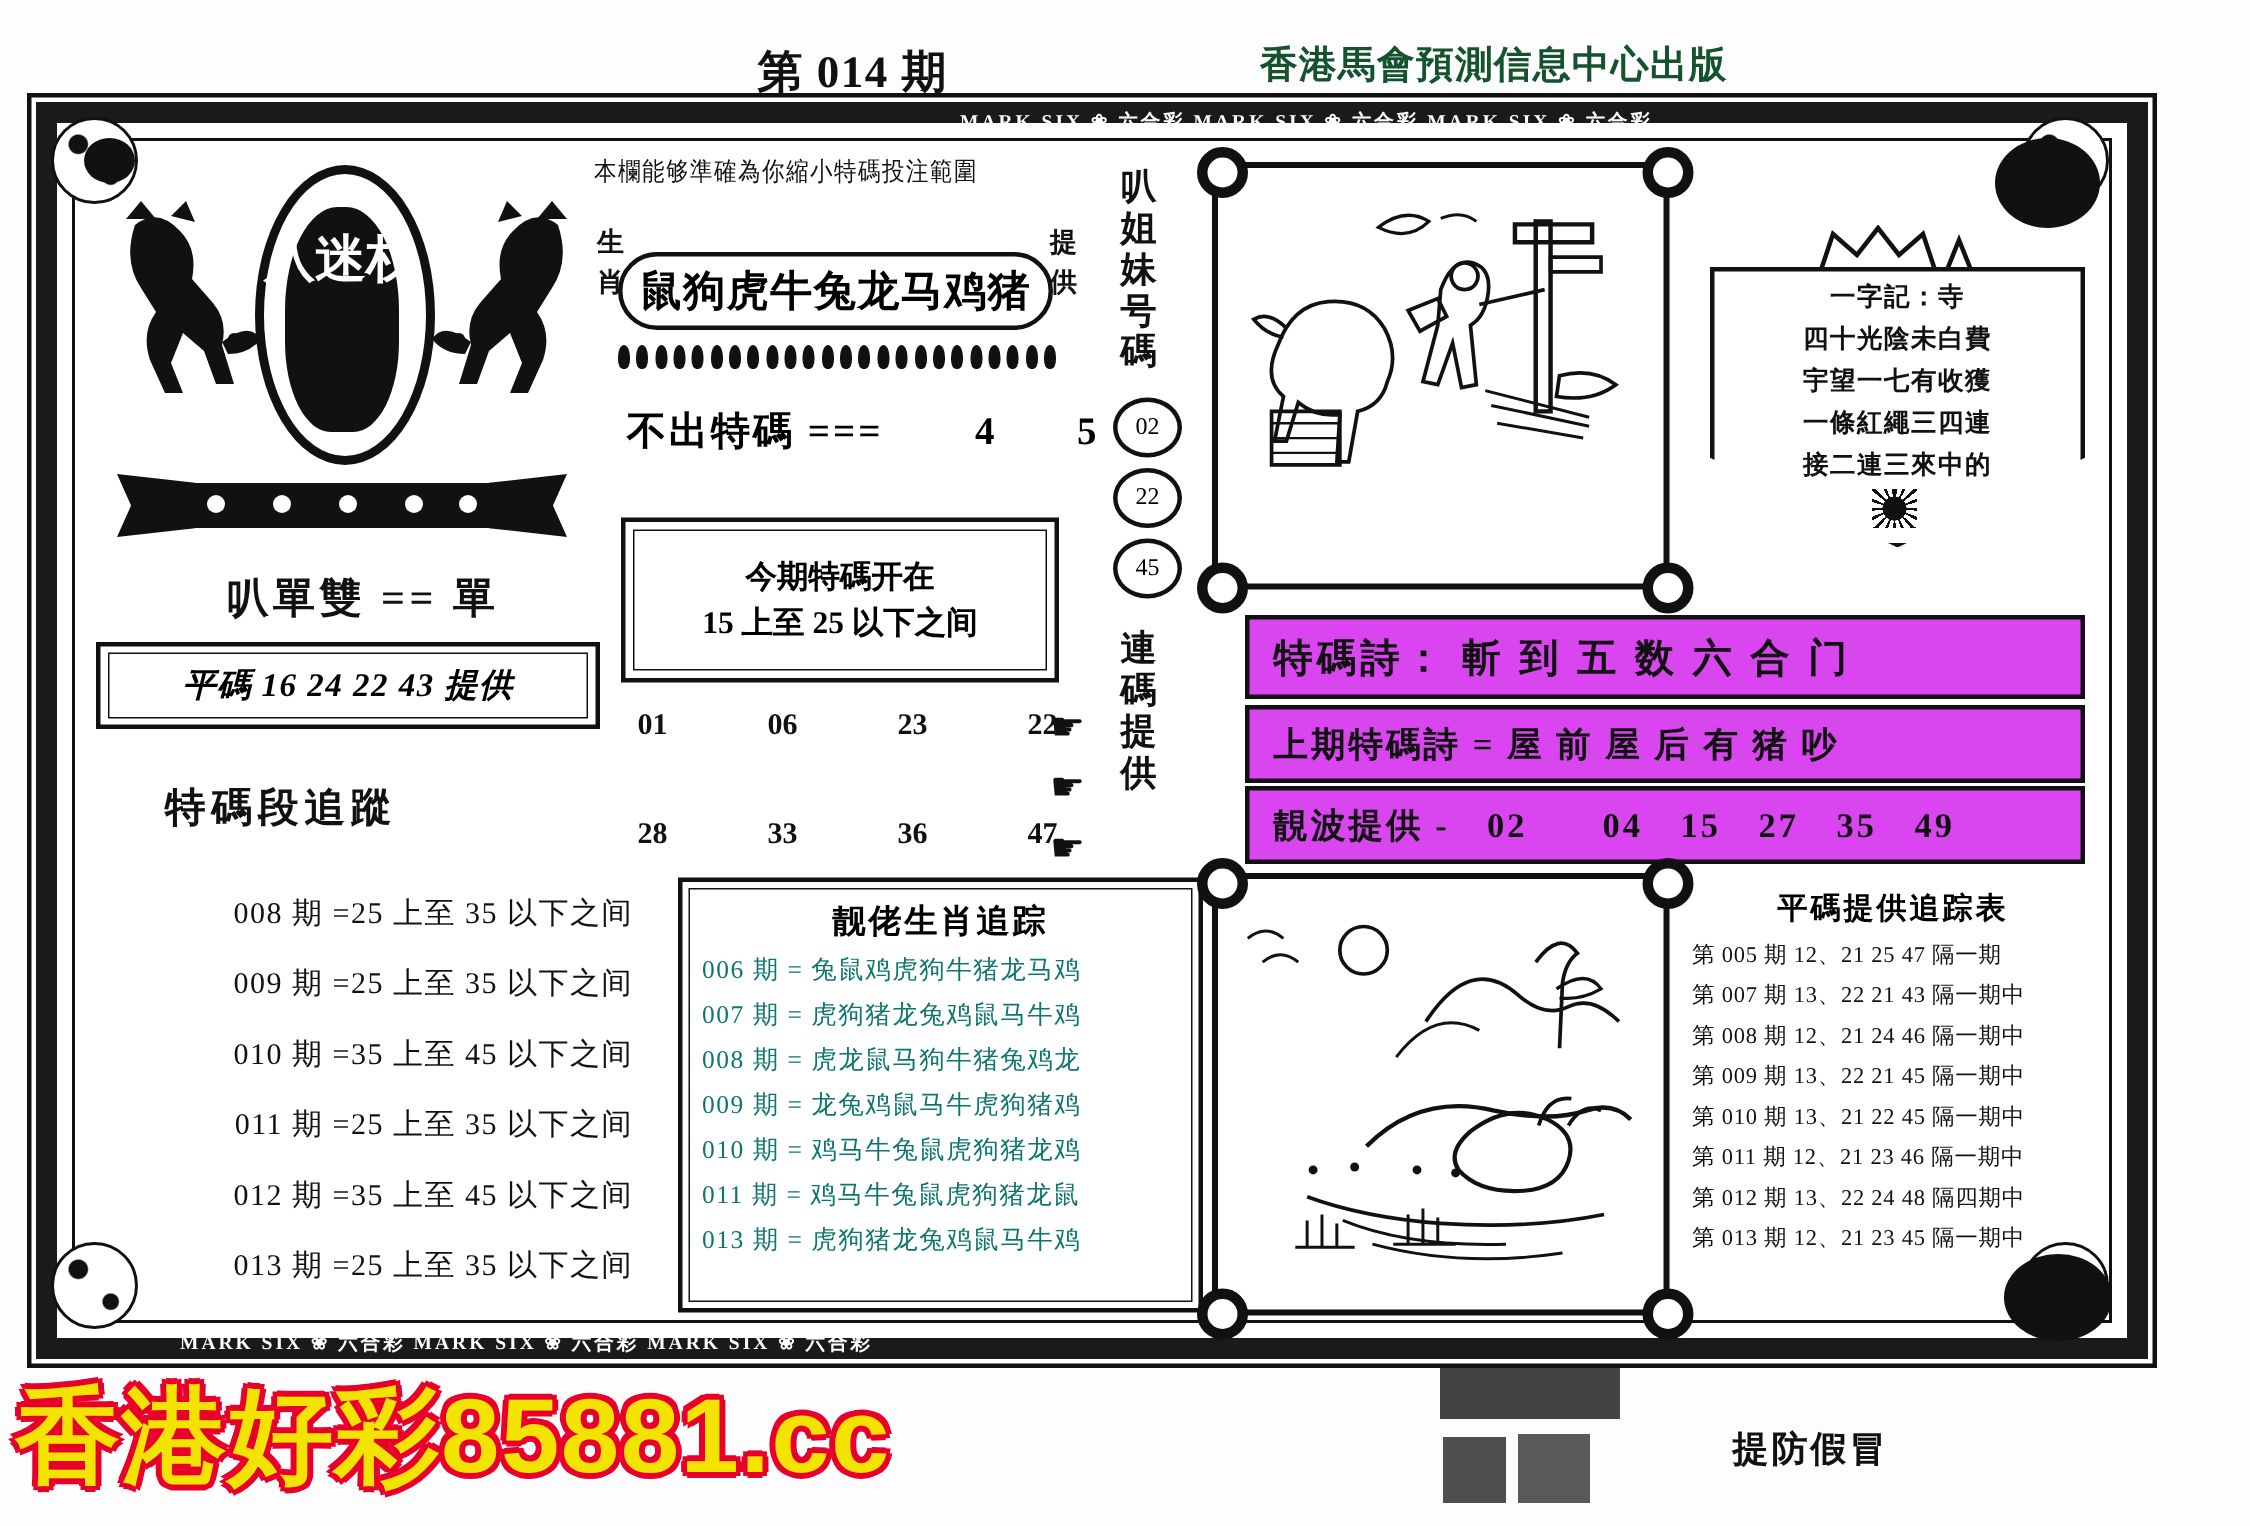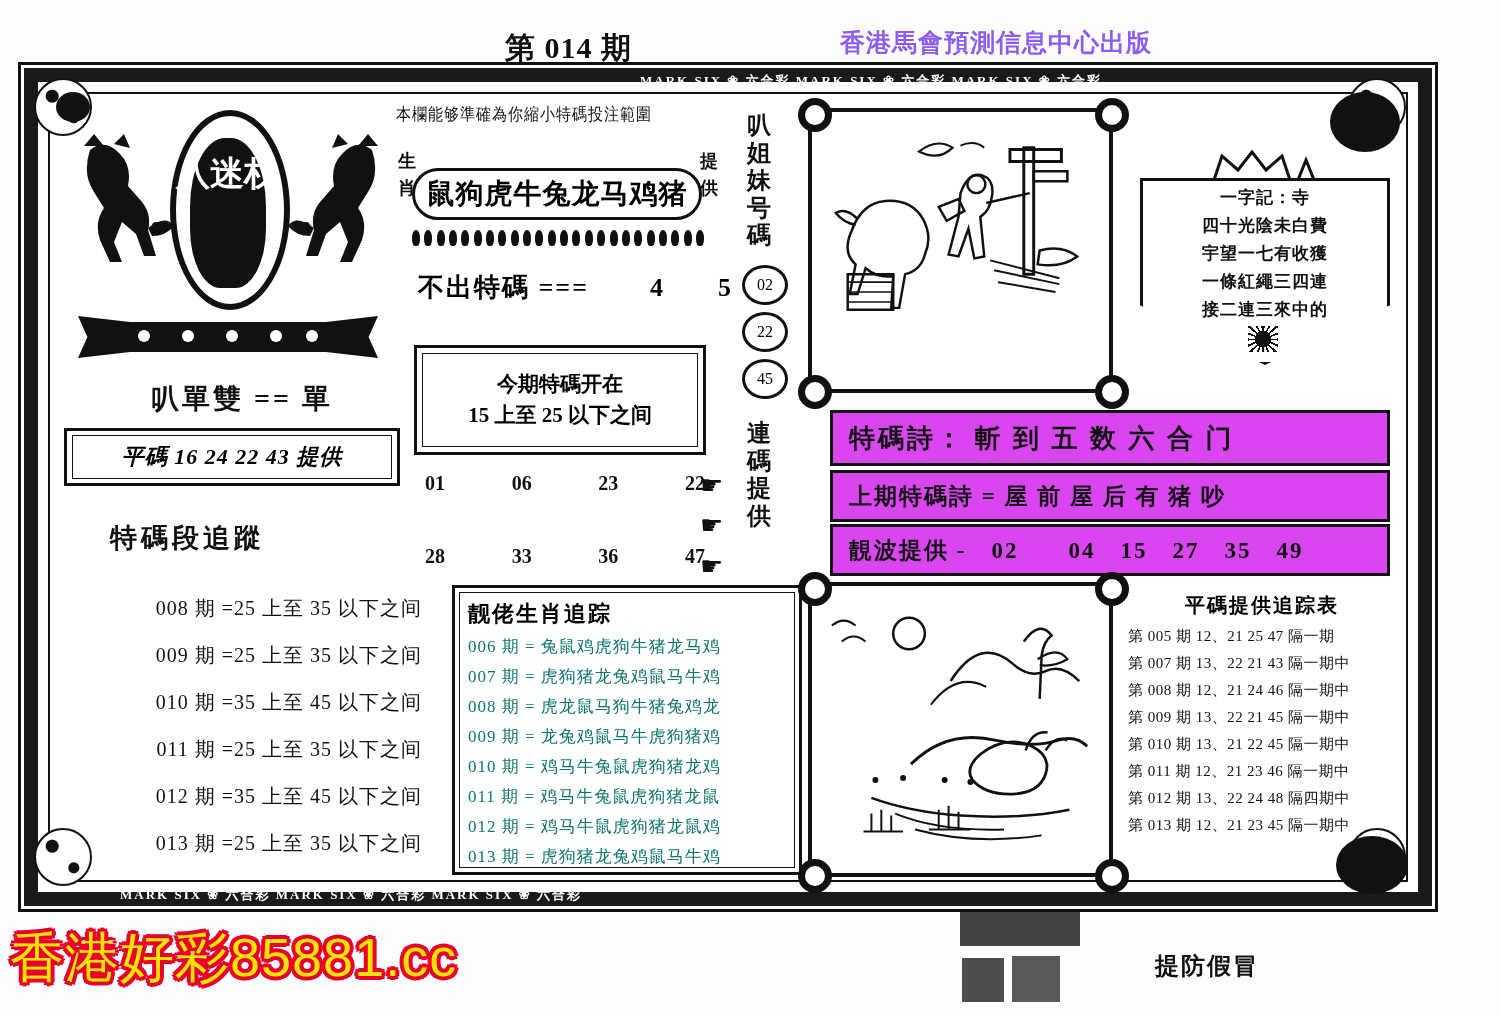--- a/index.html
+++ b/index.html
@@ -60,21 +60,21 @@
   
   .blob { position:absolute; background:#111; border-radius:50%; }
 
   
   .issue-no {
     position:absolute; left:505px; top:28px; font-size:30px; font-weight:bold;
     font-family:"Liberation Serif", serif; color:#111; letter-spacing:1px;
   }
   .publisher {
     position:absolute; left:840px; top:26px; font-size:25px; font-weight:bold;
-    font-family:"Liberation Serif", serif; color:#8b5cf6; letter-spacing:1px;
+    font-family:"Liberation Serif", serif; color:#14532d; letter-spacing:1px;
   }
 
   
   .emblem {
     position:absolute; left:60px; top:100px; width:330px; height:280px;
   }
   .emblem .oval {
     position:absolute; left:110px; top:10px; width:120px; height:200px;
     border:6px solid #111; border-radius:50%/50%;
     background:#fff;
@@ -183,21 +183,21 @@
   .hands { position:absolute; left:700px; top:465px; width:50px; }
   .hand { font-size:26px; line-height:1.55; color:#111; }
 
   
   .zodiac-box {
     position:absolute; left:452px; top:585px; width:350px; height:290px;
     border:3px solid #111; background:#fff; padding:4px;
   }
   .zodiac-box .in { border:1px solid #111; width:100%; height:100%; padding:6px 8px; }
   .zodiac-box h4 {
-    margin:0 0 6px 0; font-size:22px; font-weight:bold;
+    margin:0 0 6px 0; text-align:center; font-size:22px; font-weight:bold;
     font-family:Liberation Sans, sans-serif; letter-spacing:2px;
     text-decoration:none;
   }
   .zodiac-box .zrow {
     font-size:17px; font-family:"Liberation Serif", serif; color:#0f766e;
     margin-bottom:7px; white-space:nowrap; letter-spacing:1px;
   }
 
   
   .vcol {
@@ -272,22 +272,22 @@
     font-weight:bold; text-align:center; letter-spacing:2px;
   }
   .ping-table .prow {
     font-size:15px; font-family:"Liberation Serif", serif; color:#111;
     margin-bottom:8px; white-space:nowrap; letter-spacing:0.5px;
   }
 
   
   .watermark {
     position:absolute; left:10px; top:905px; width:960px; height:105px;
-    font-family:"Liberation Sans", sans-serif; font-weight:normal;
-    font-size:54px; line-height:105px; white-space:nowrap;
+    font-family:"Liberation Sans", sans-serif; font-weight:bold;
+    font-size:70px; line-height:105px; white-space:nowrap;
     color:#f2e400;
     text-shadow:
       -3px -3px 0 #e8002a, 3px -3px 0 #e8002a, -3px 3px 0 #e8002a, 3px 3px 0 #e8002a,
       0 -4px 0 #e8002a, 0 4px 0 #e8002a, -4px 0 0 #e8002a, 4px 0 0 #e8002a;
     letter-spacing:1px;
   }
   .bottom-text {
     position:absolute; font-family:"Liberation Serif", serif; font-weight:bold;
     color:#111;
   }
@@ -441,21 +441,20 @@
 
   <div class="zodiac-box">
     <div class="in">
       <h4>靓佬生肖追踪</h4>
       <div class="zrow">006 期 = 兔鼠鸡虎狗牛猪龙马鸡</div>
       <div class="zrow">007 期 = 虎狗猪龙兔鸡鼠马牛鸡</div>
       <div class="zrow">008 期 = 虎龙鼠马狗牛猪兔鸡龙</div>
       <div class="zrow">009 期 = 龙兔鸡鼠马牛虎狗猪鸡</div>
       <div class="zrow">010 期 = 鸡马牛兔鼠虎狗猪龙鸡</div>
       <div class="zrow">011 期 = 鸡马牛兔鼠虎狗猪龙鼠</div>
-      <div class="zrow">012 期 = 鸡马牛鼠虎狗猪龙鼠鸡</div>
       <div class="zrow">013 期 = 虎狗猪龙兔鸡鼠马牛鸡</div>
     </div>
   </div>
 
   <div class="vcol top">叭<br>姐<br>妹<br>号<br>碼</div>
   <div class="ball b1">02</div>
   <div class="ball b2">22</div>
   <div class="ball b3">45</div>
   <div class="vcol bot">連<br>碼<br>提<br>供</div>
 

